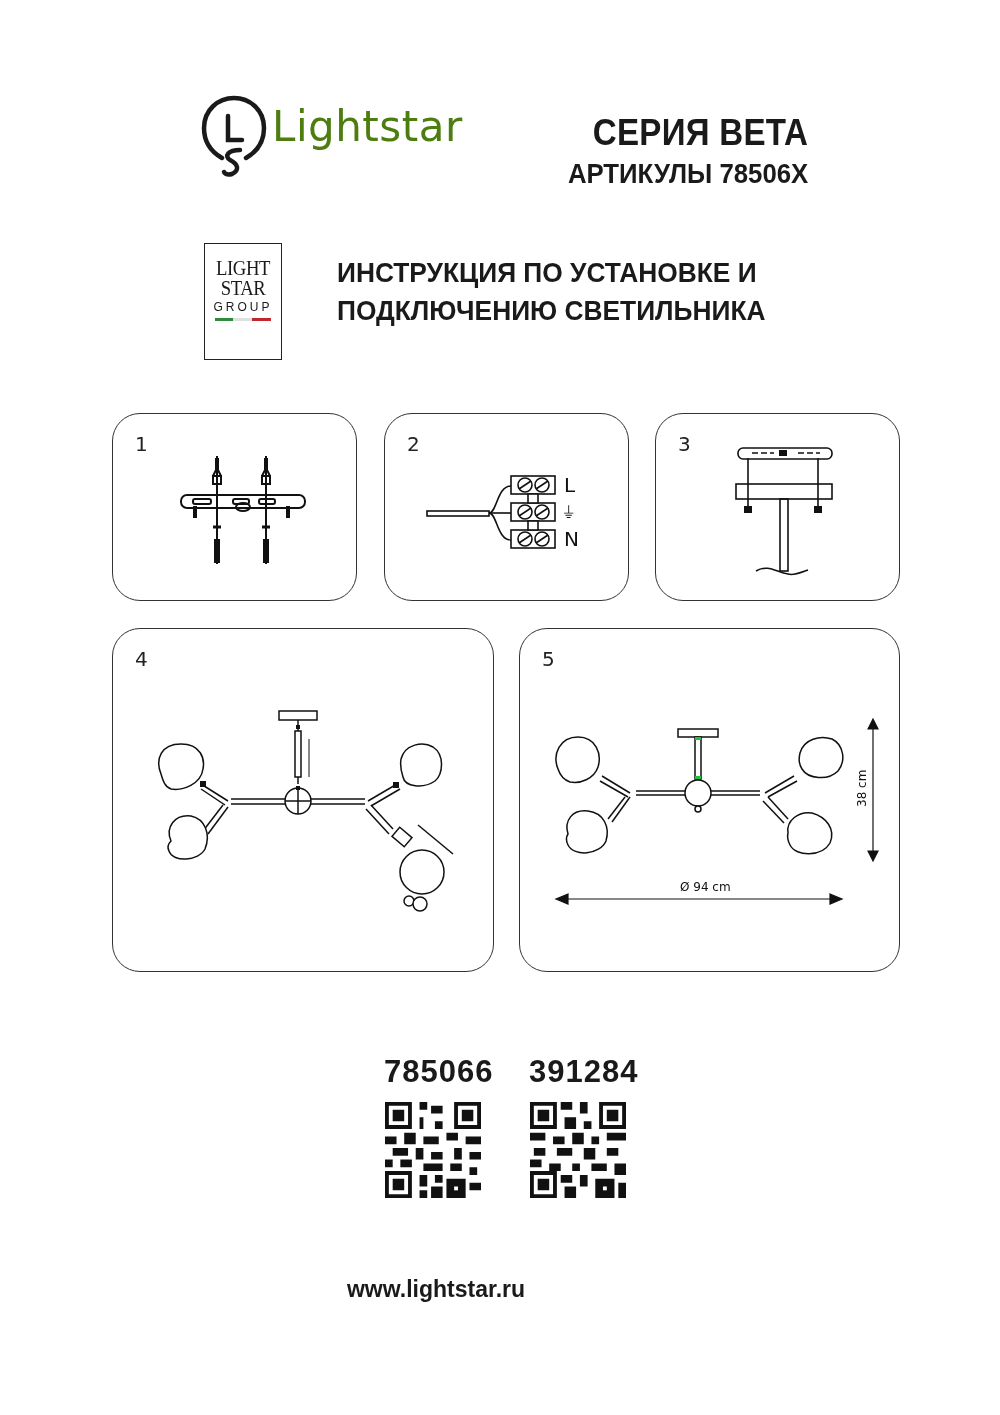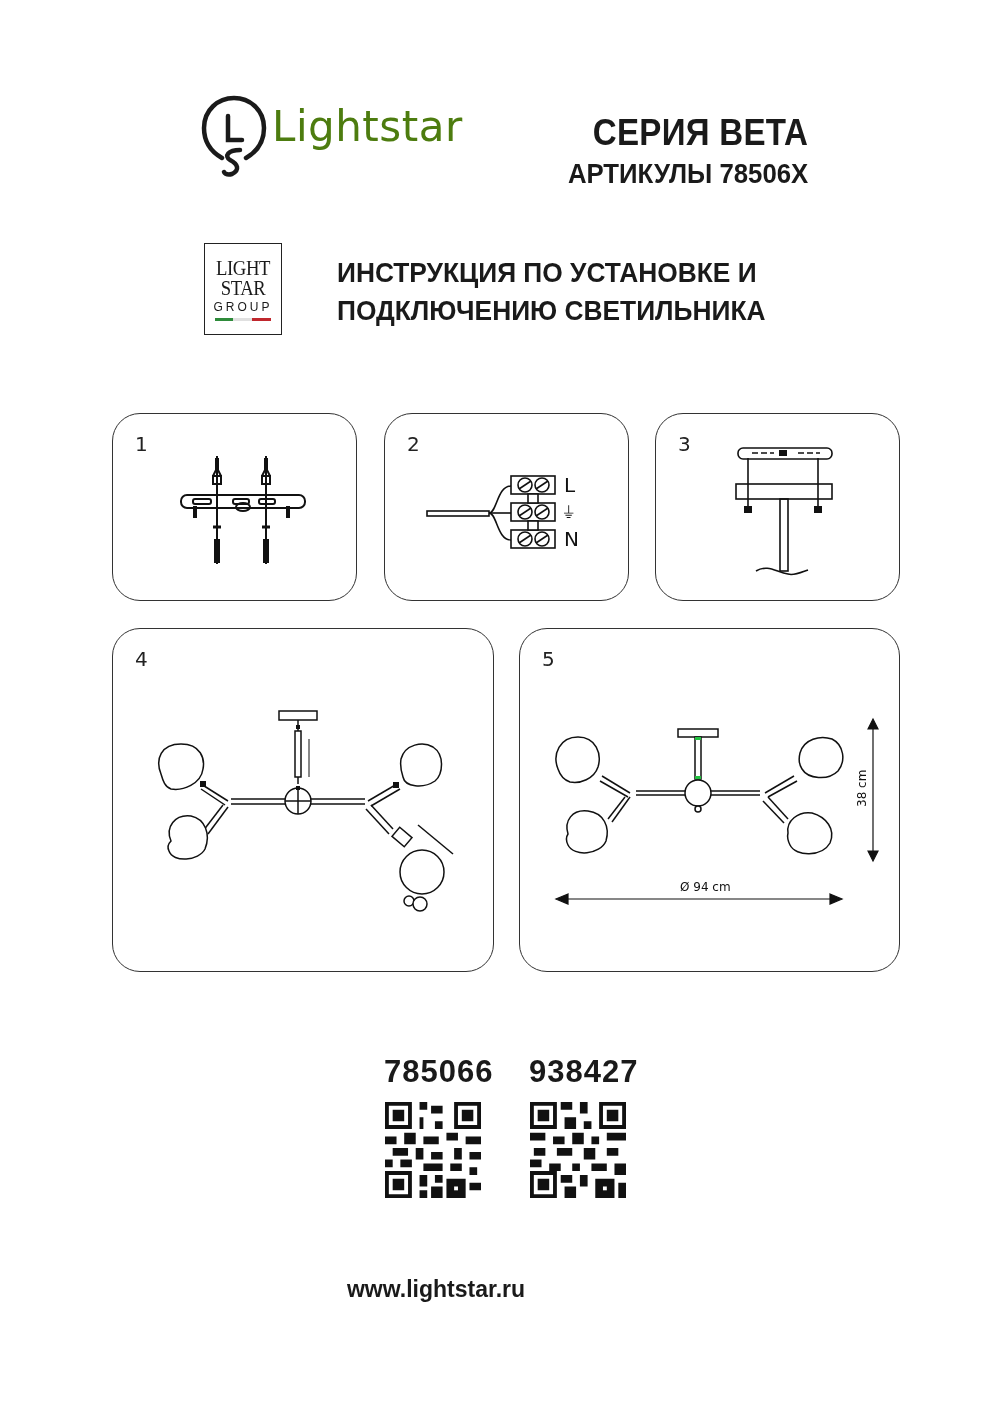--- a/index.html
+++ b/index.html
@@ -2,21 +2,21 @@
 <html><head>
 <meta charset="utf-8">
 <style>
   html, body { margin:0; padding:0; background:#ffffff; }
   body { width:1000px; height:1415px; position:relative; overflow:hidden; font-family:"Liberation Sans", sans-serif; color:#1a1a1a; }
   .abs { position:absolute; }
   .logo { left:200px; top:92px; width:270px; height:90px; }
   .logo-text { position:absolute; left:72px; top:10px; font-family:"DejaVu Sans", sans-serif; font-size:42px; font-weight:normal; letter-spacing:0.5px; color:#4d7c0f;text-align:right; }
   .series { right:192px; top:112px; font-size:36px; font-weight:bold; text-align:right; letter-spacing:0.3px; transform:scaleX(0.92); transform-origin:right; }
   .articles { right:192px; top:158px; font-size:28px; font-weight:bold; text-align:right; transform:scaleX(0.92); transform-origin:right; }
-  .lsg { left:204px; top:243px; width:78px; height:92px; border:1px solid #222; box-sizing:border-box; text-align:center; }
+  .lsg { left:204px; top:243px; width:78px; height:117px; border:1px solid #222; box-sizing:border-box; text-align:center; }
   .lsg .l1 { font-family:"Liberation Serif", serif; font-size:22px; line-height:20px; margin-top:14px; transform:scaleX(0.85); letter-spacing:-0.5px; }
   .lsg .l3 { font-size:12px; letter-spacing:3px; margin-top:2px; }
   .lsg .flag { width:56px; height:3px; margin:4px auto 0; background:linear-gradient(90deg,#2e8b3a 0 33%,#e0e0e0 33% 66%,#c0272d 66%); }
   .title { left:337px; top:254px; font-size:28px; font-weight:bold; line-height:38px; transform:scaleX(0.94); transform-origin:left; }
   .panel { border:1.6px solid #333; border-radius:28px; box-sizing:border-box; background:#fff; }
   .pnum { position:absolute; left:22px; top:18px; font-family:"DejaVu Sans", sans-serif; font-size:20px; color:#222; }
   .panel svg { position:absolute; left:0; top:0; }
   .code { font-size:31px; font-weight:bold; letter-spacing:1px; }
   .qr { width:96px; height:96px; }
   .url { left:0; width:872px; top:1276px; text-align:center; font-size:23px; font-weight:bold; }
@@ -207,21 +207,21 @@
       <line x1="42" y1="270" x2="316" y2="270"></line>
       <path d="M48 265 L36 270 L48 275Z"></path>
         <path d="M310 265 L322 270 L310 275Z"></path>
     </g>
     <text x="160" y="262" font-family="DejaVu Sans, sans-serif" font-size="12" fill="#111">Ø 94 cm</text>
     <text x="346" y="178" font-family="DejaVu Sans, sans-serif" font-size="12" fill="#111" transform="rotate(-90 346 178)">38 cm</text>
   </svg>
 </div>
 
 <div class="abs code" style="left:384px;top:1054px;">785066</div>
-<div class="abs code" style="left:529px;top:1054px;">938427</div>
+<div class="abs code" style="left:529px;top:1054px;">391284</div>
 
 <svg class="abs qr" style="left:385px;top:1102px;" viewBox="0 0 25 25">
   <rect width="25" height="25" fill="#fff"></rect>
   <g fill="#111">
     <path d="M0 0h7v7h-7z M18 0h7v7h-7z M0 18h7v7h-7z"></path>
   </g>
   <g fill="#fff">
       <path d="M1 1h5v5h-5z M19 1h5v5h-5z M1 19h5v5h-5z"></path>
     </g>
   <g fill="#111">

